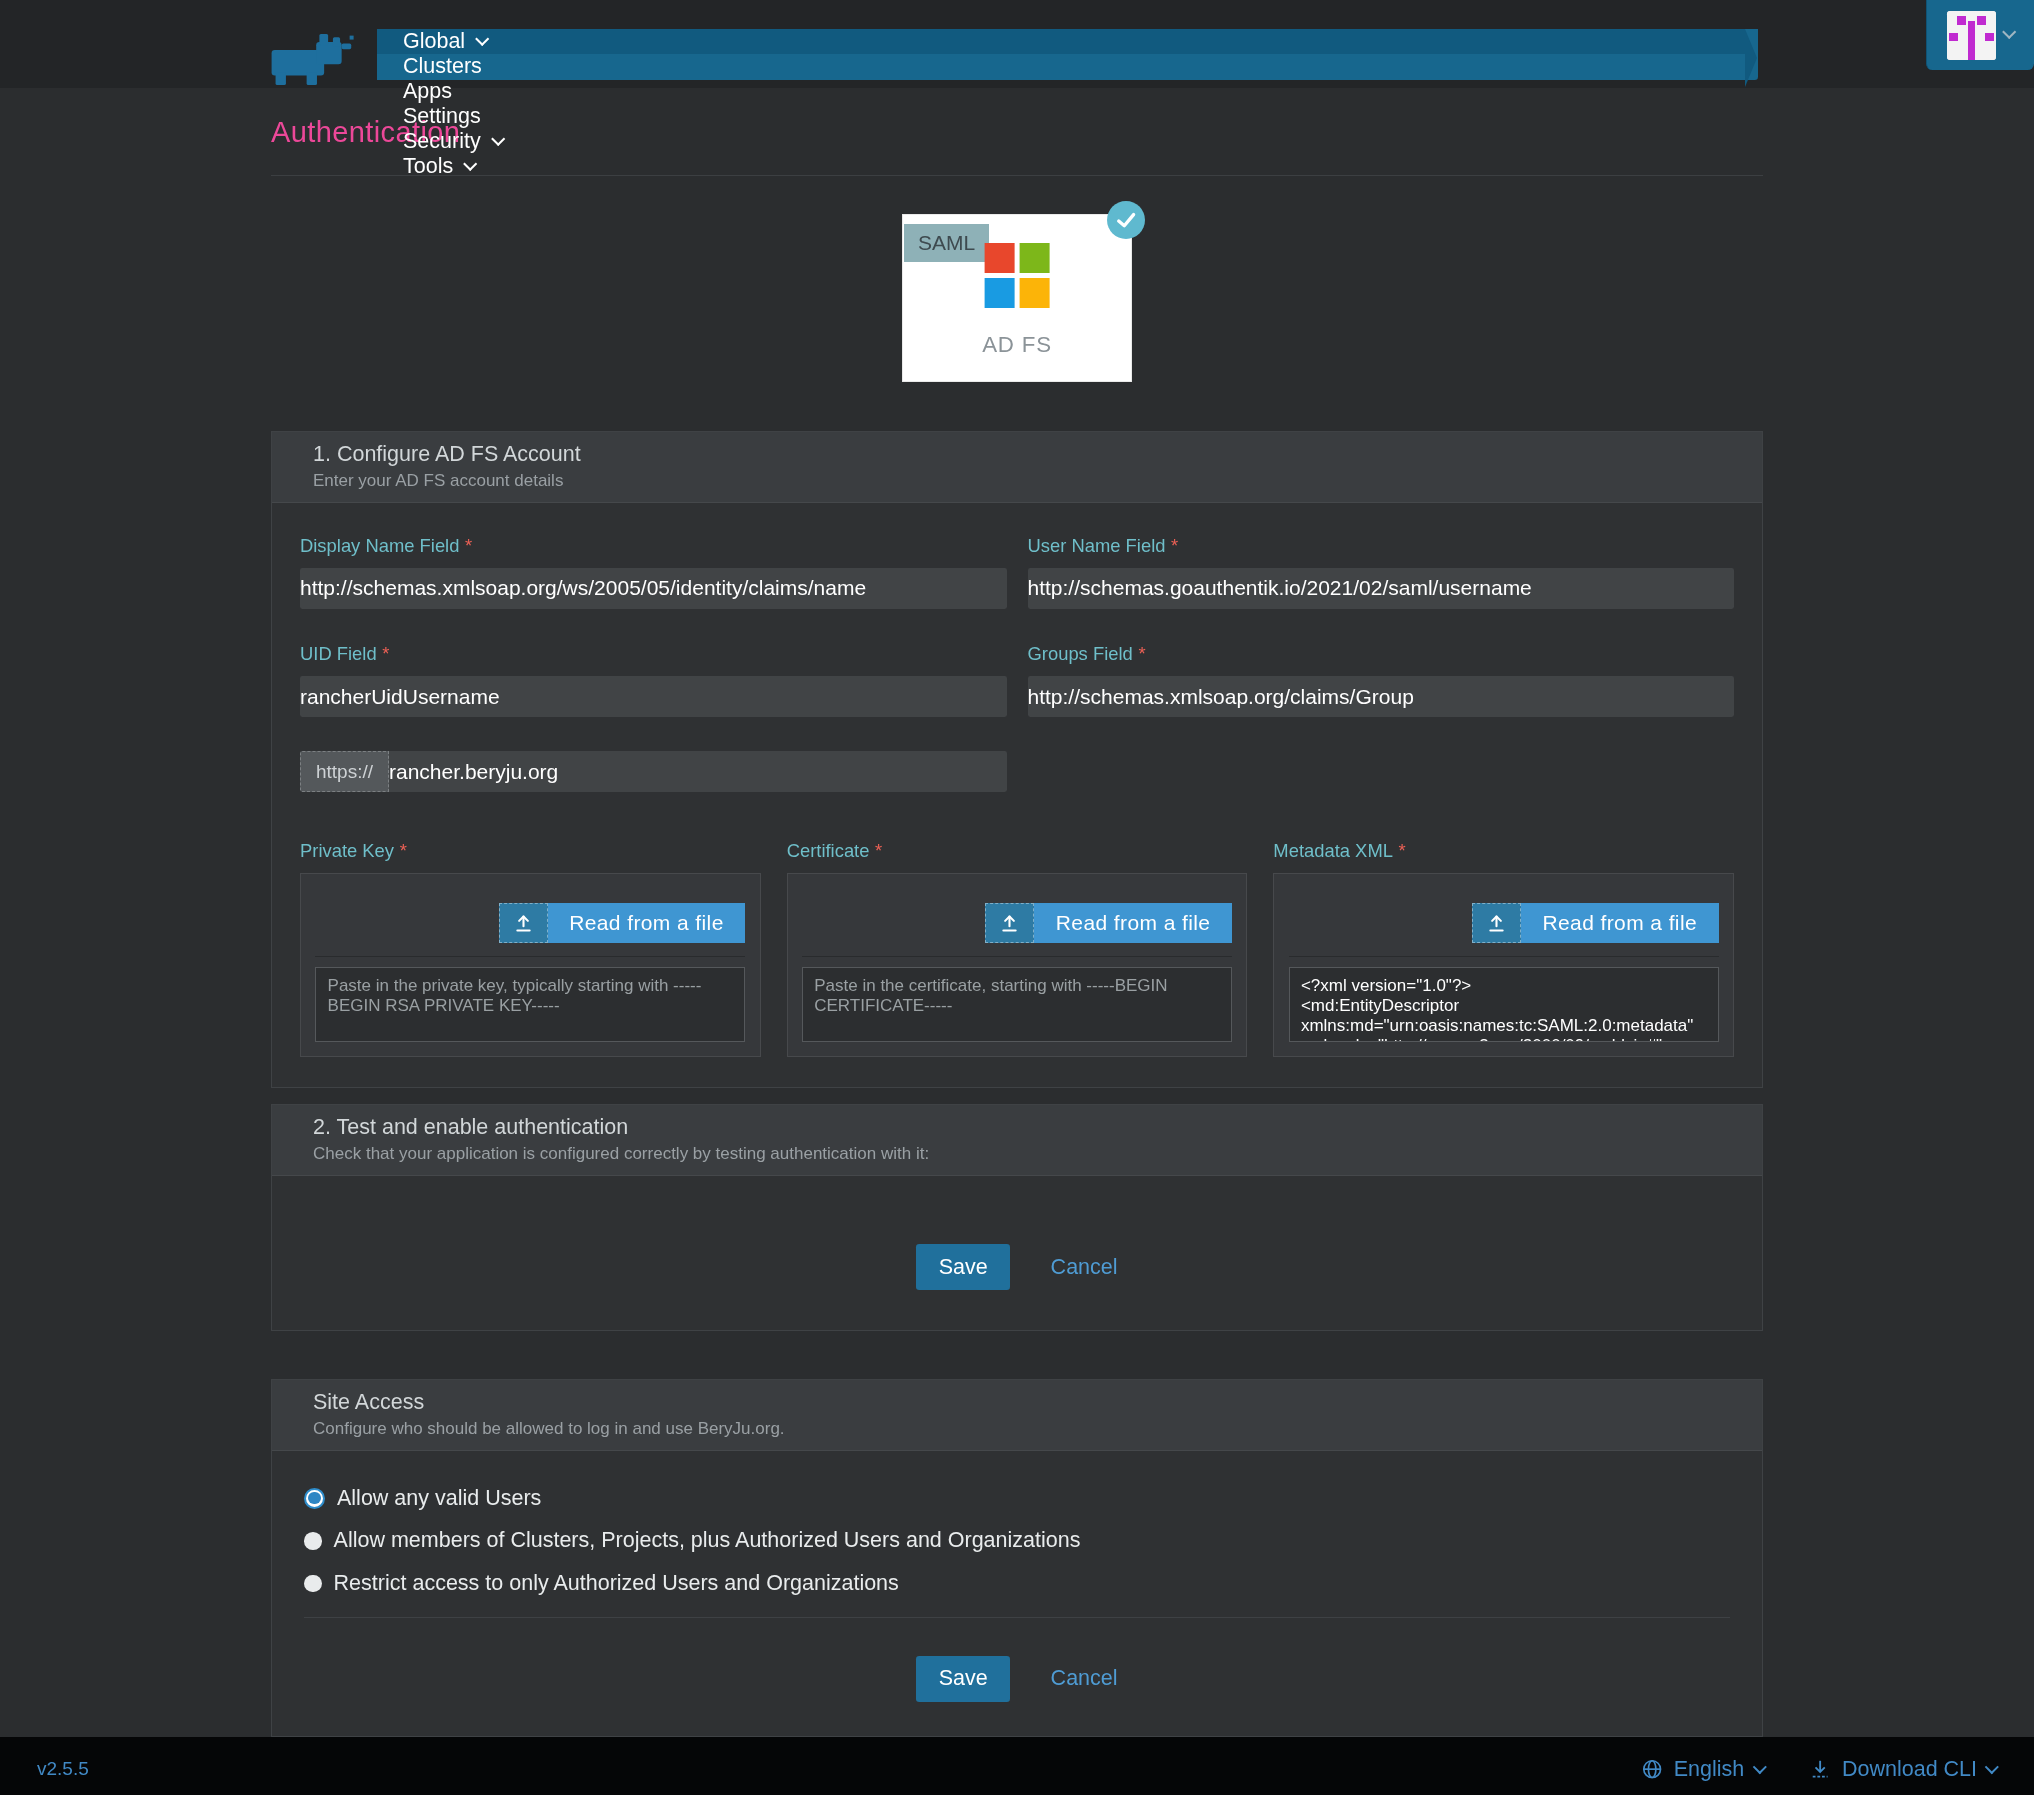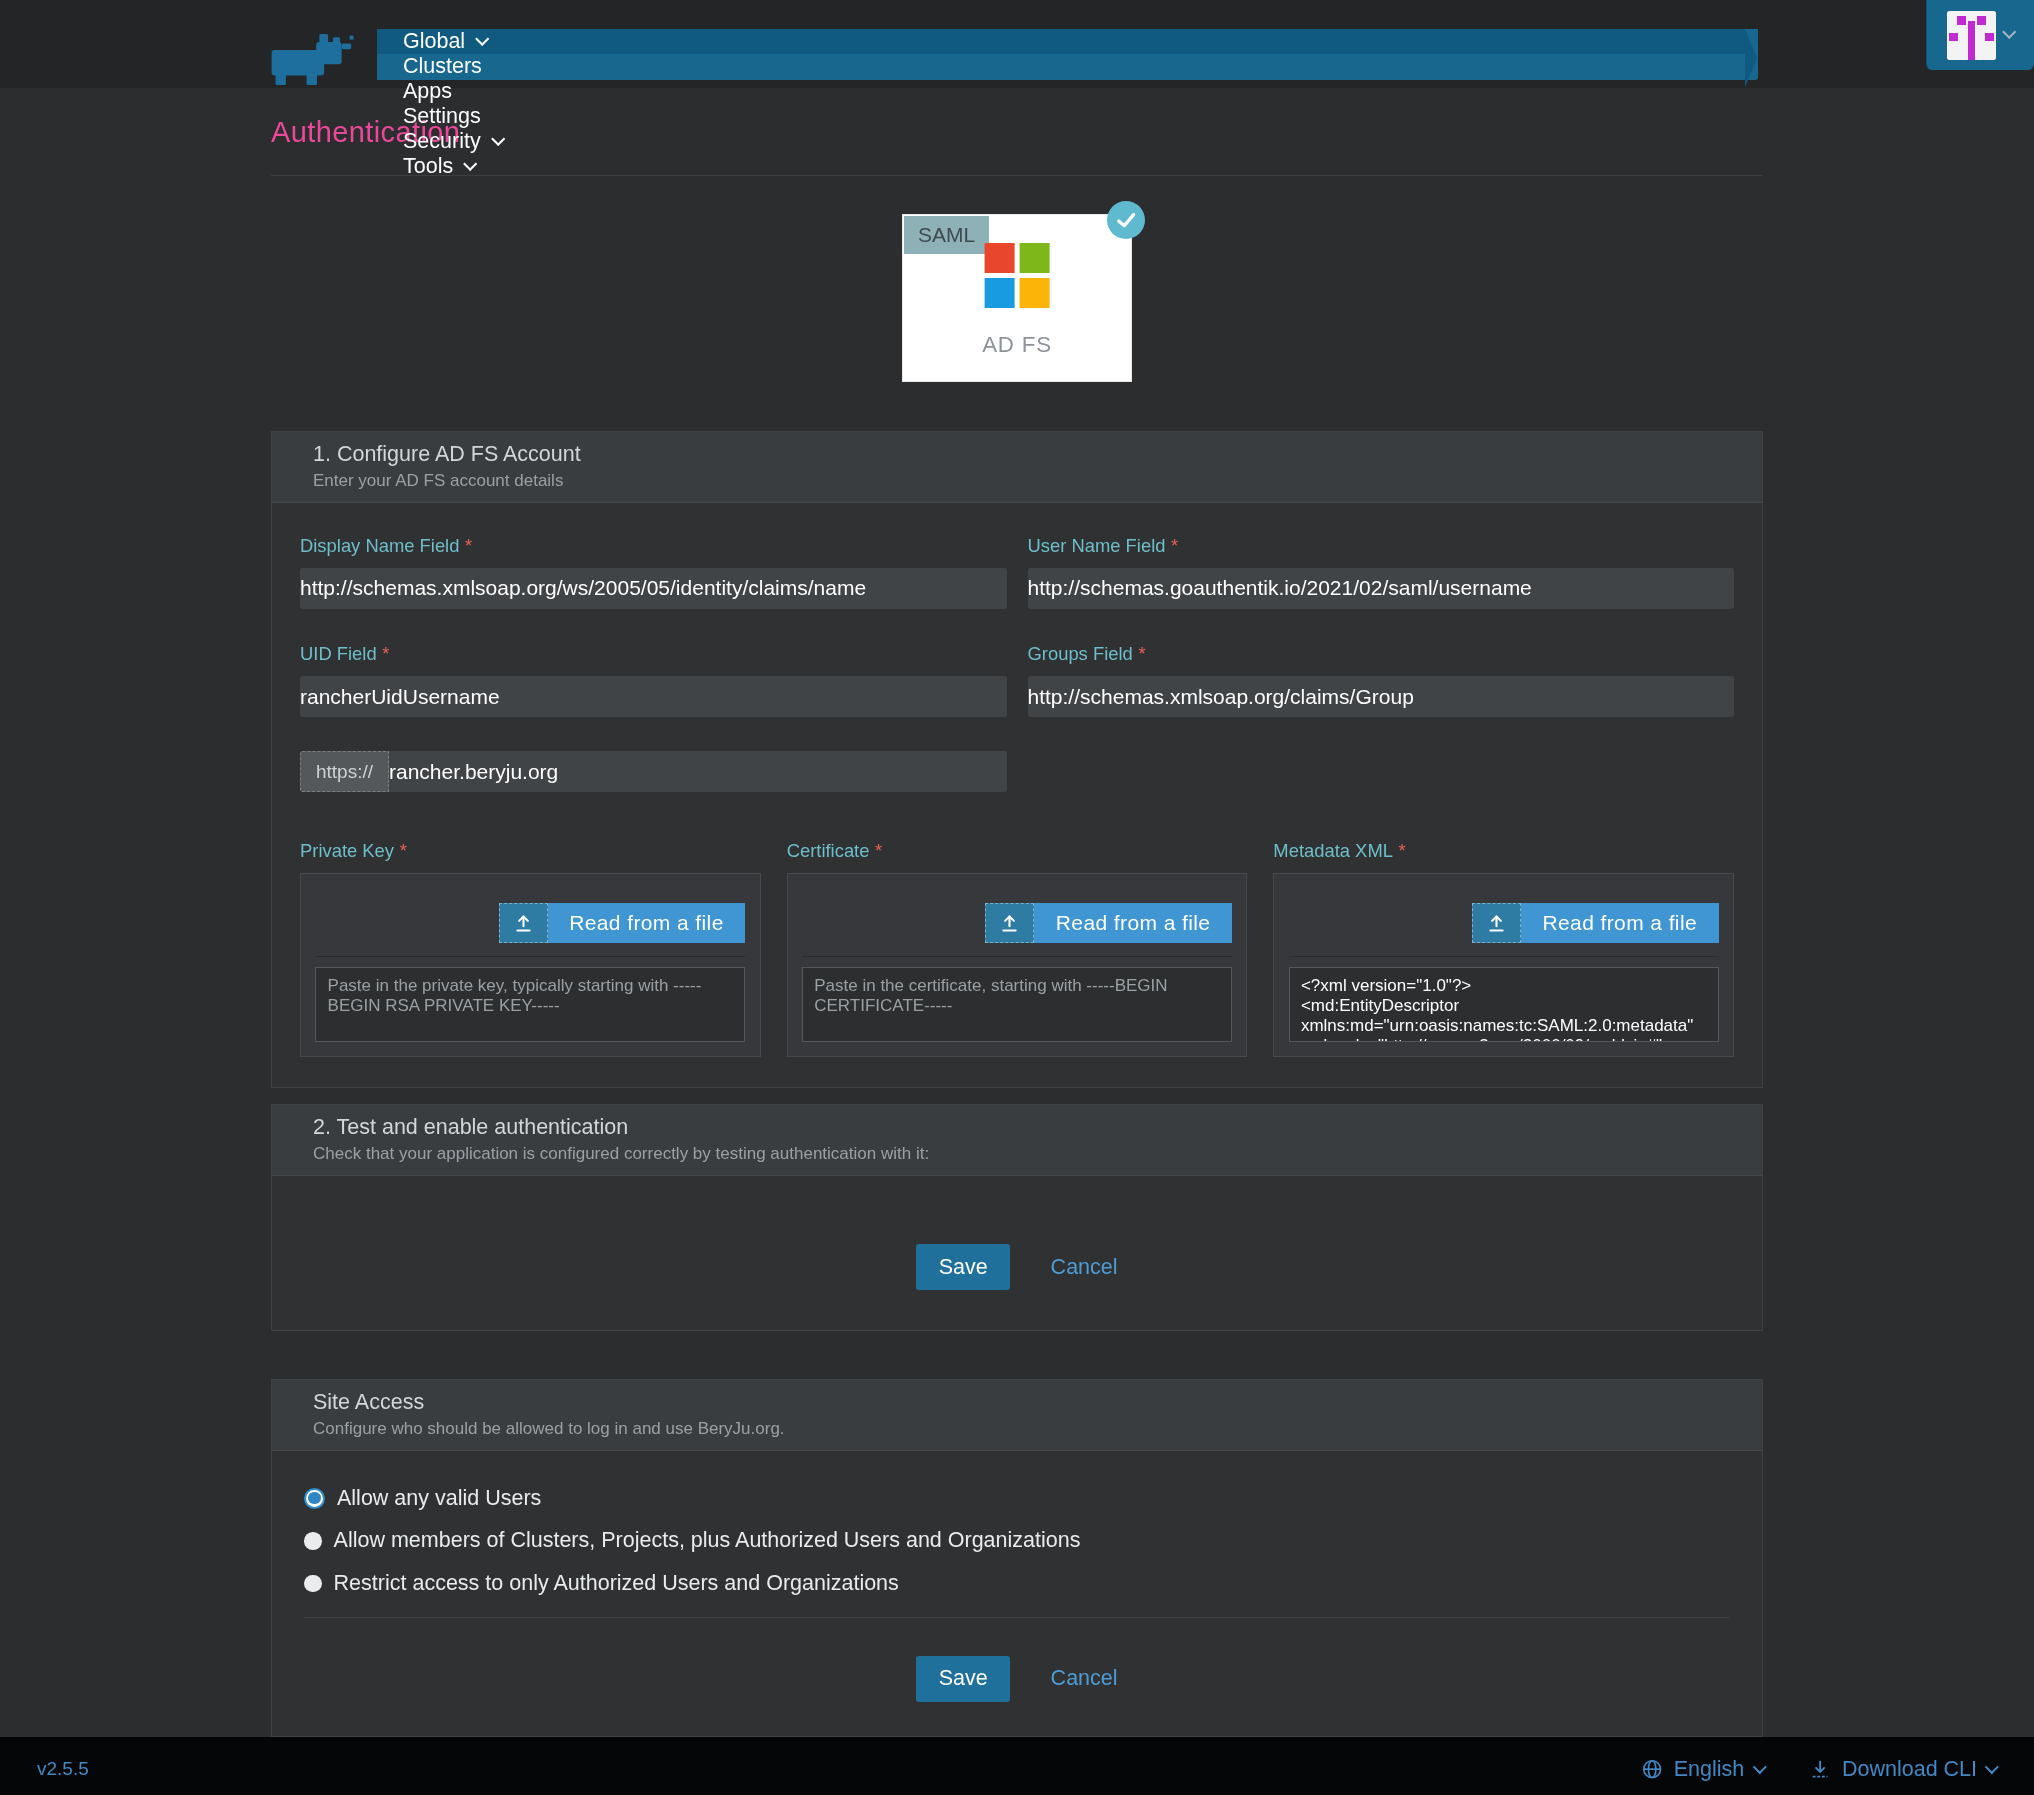--- a/index.html
+++ b/index.html
@@ -32,21 +32,21 @@
   .avatar { width:49px; height:49px; background:#f3f3f3; border-radius:3.2px; overflow:hidden; }
   .chev-gray { width:10.4px; height:10.4px; border-right:2.4px solid #9fb6c2; border-bottom:2.4px solid #9fb6c2; transform:rotate(45deg); margin-top:-4.8px; }
 
   
   .container { width:1492px; margin:0 auto; flex:none; }
   h1.page-title { margin-top:28px; font-size:29px; font-weight:400; color:#ec4899; letter-spacing:0.4px; }
   .title-rule { border-bottom:0.8px solid #3c3f42; margin-top:26px; }
 
   .card-row { padding:38px 0 49px; display:flex; justify-content:center; }
   .provider-card { width:230px; height:168px; background:#fff; position:relative; box-shadow:0 0 0 0.8px #e4e4e4 inset; }
-  .card-badge { position:absolute; top:2px; left:2.4px; background:#8eb1b7; color:#3e4a4f; font-size:21px; padding:7.2px 13.6px; }
+  .card-badge { position:absolute; top:10px; left:2.4px; background:#8eb1b7; color:#3e4a4f; font-size:21px; padding:7.2px 13.6px; }
   .card-check { position:absolute; top:-12.8px; right:-12.8px; width:38px; height:38px; background:#5fb9cf; border-radius:50%;
                 display:flex; align-items:center; justify-content:center; }
   .ms-logo { position:absolute; top:29px; left:50%; transform:translateX(-50%);
              display:grid; grid-template-columns:30px 30px; gap:4.8px; }
   .ms-sq { width:30px; height:30px; }
   .ms-red { background:#e8472c; } .ms-green { background:#7db71a; }
   .ms-blue { background:#199be2; } .ms-yellow { background:#fcb408; }
   .card-name { position:absolute; bottom:24px; width:100%; text-align:center; color:#8b9398; font-size:22.3px; letter-spacing:0.8px; }
 
   

